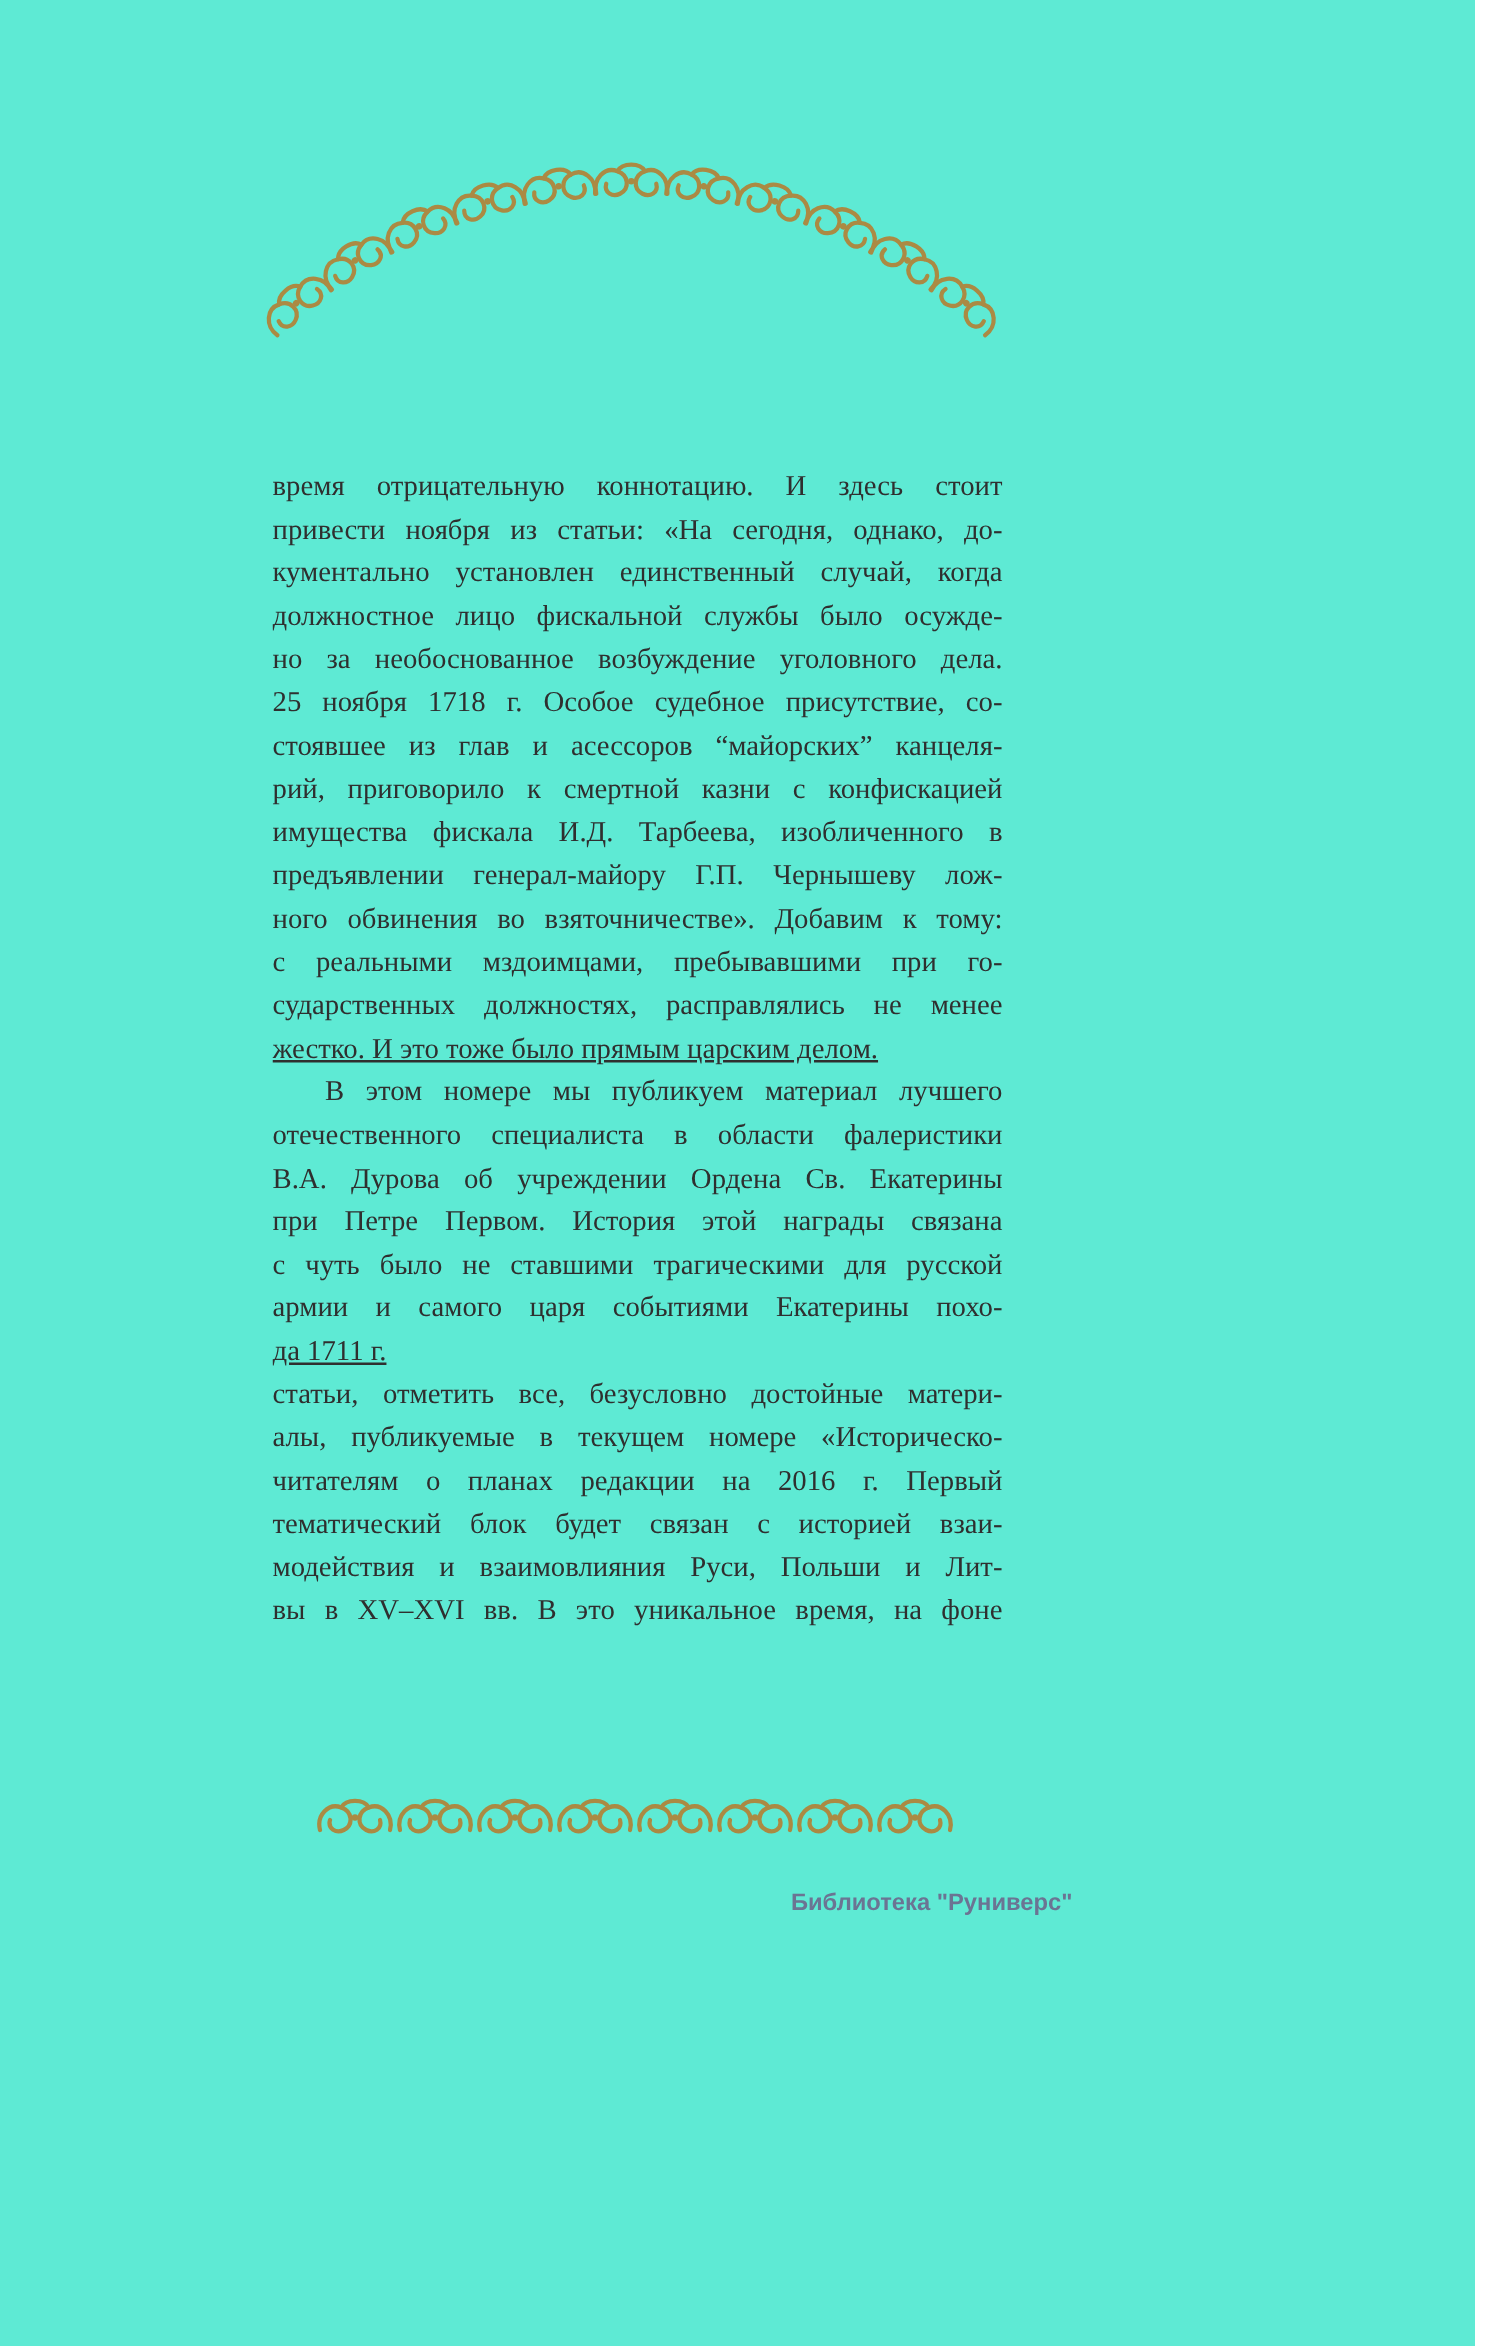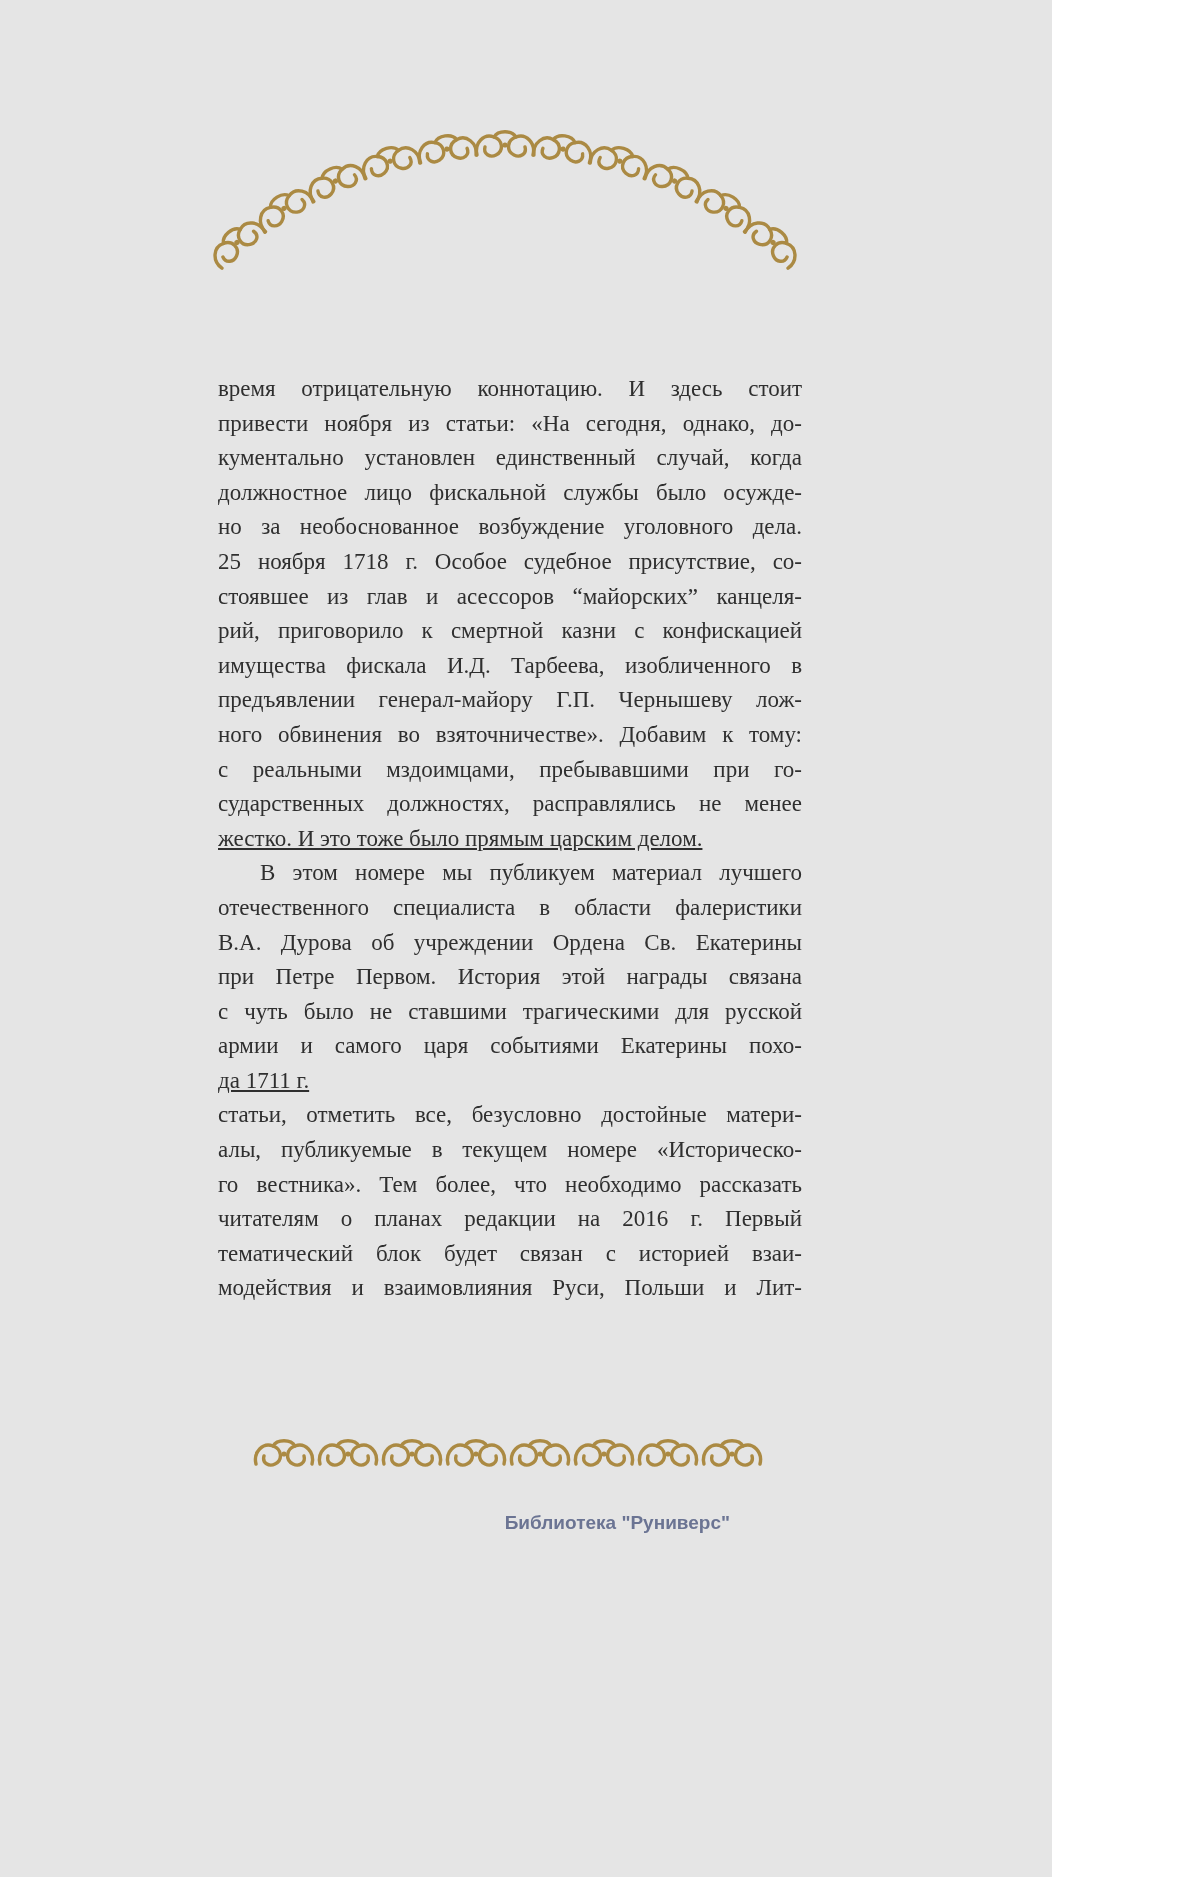--- a/index.html
+++ b/index.html
@@ -1,20 +1,20 @@
 <!DOCTYPE html>
 <html><head>
 <meta charset="utf-8">
 <style>
   html, body { margin: 0; padding: 0; }
   .page {
     position: relative;
-    width: 1052px;
+    width: 1180px;
     height: 1877px;
-    background: #e5e5e5;
+    background: #5eead4;
     overflow: hidden;
     font-family: "Liberation Serif", "DejaVu Serif", serif;
   }
   .orn-top {
     position: absolute;
     left: 100px;
     top: 118px;
     width: 810px;
     height: 170px;
   }
@@ -129,24 +129,24 @@
       <div class="line">В.А. Дурова об учреждении Ордена Св. Екатерины</div>
       <div class="line">при Петре Первом. История этой награды связана</div>
       <div class="line">с чуть было не ставшими трагическими для русской</div>
       <div class="line">армии и самого царя событиями Екатерины похо-</div>
       <div class="line end">да 1711 г.</div>
     </div>
 
     <div>
       <div class="line">статьи, отметить все, безусловно достойные матери-</div>
       <div class="line">алы, публикуемые в текущем номере «Историческо-</div>
-      <div class="line">го вестника». Тем более, что необходимо рассказать</div>
       <div class="line">читателям о планах редакции на 2016 г. Первый</div>
       <div class="line">тематический блок будет связан с историей взаи-</div>
       <div class="line">модействия и взаимовлияния Руси, Польши и Лит-</div>
+      <div class="line">вы в XV–XVI вв. В это уникальное время, на фоне</div>
     </div>
   </div>
 
   <svg class="orn-bottom" viewBox="0 0 520 50" aria-hidden="true">
     <g>
       <use href="#scrollUnit" x="0" y="7"></use>
       <use href="#scrollUnit" x="64" y="7"></use>
       <use href="#scrollUnit" x="128" y="7"></use>
       <use href="#scrollUnit" x="192" y="7"></use>
       <use href="#scrollUnit" x="256" y="7"></use>

